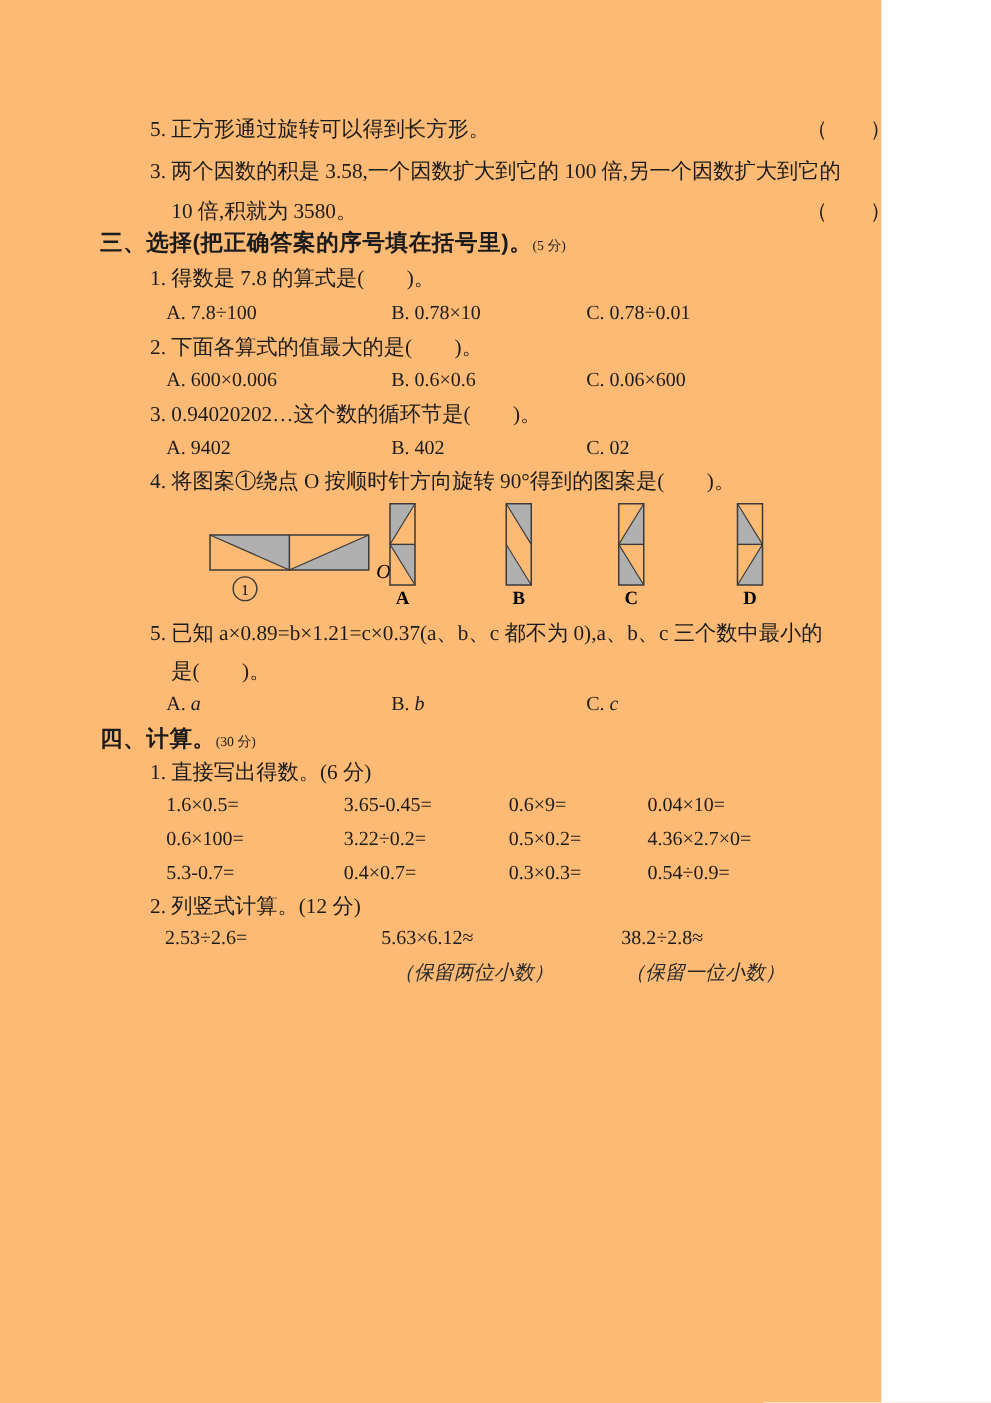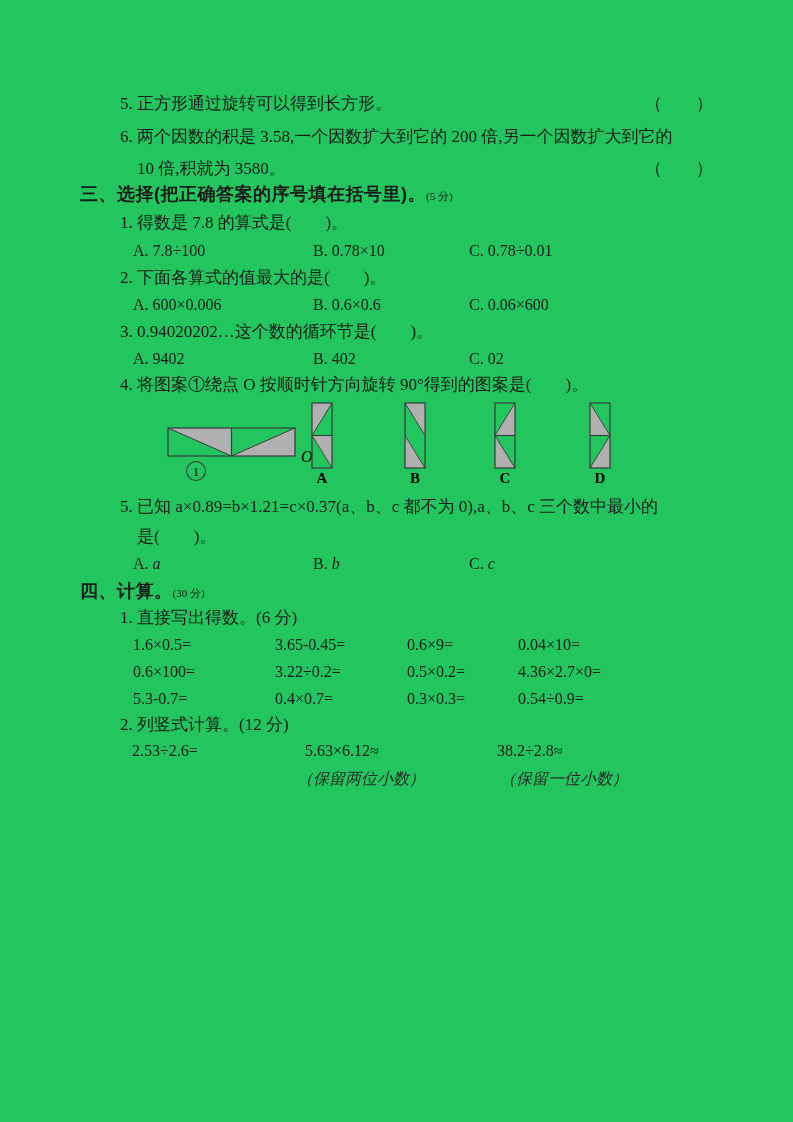--- a/index.html
+++ b/index.html
@@ -1,48 +1,48 @@
 <!DOCTYPE html>
 <html><head>
 <meta charset="utf-8">
 <style>
   html,body{margin:0;padding:0;background:#ffffff;}
   .page{
-    position:relative;width:793px;height:1122px;background:#22c55e;
+    position:relative;width:705px;height:1122px;background:#fdba74;
     font-family:"Liberation Serif","DejaVu Serif",serif;color:#1b1b1b;
     overflow:hidden;
   }
   .line{position:absolute;left:0;width:100%;white-space:nowrap;font-size:17px;line-height:22px;}
   .indent1{padding-left:120px;}
   .indent2{padding-left:137px;}
   .sec-heading{font-family:"Liberation Sans","DejaVu Sans",sans-serif;font-weight:700;font-size:18px;padding-left:80px;letter-spacing:0.5px;}
   .sec-heading .score{font-family:"Liberation Serif","DejaVu Serif",serif;font-weight:400;font-size:11px;letter-spacing:0;}
   .bracket{position:absolute;left:645px;top:0;font-size:17px;}
   .opt{position:absolute;top:0;font-size:16px;}
   .colA{left:133px;} .colB{left:313px;} .colC{left:445px;margin-left:24px;}
   .c1{left:133px;} .c2{left:275px;} .c3{left:407px;} .c4{left:518px;text-align:center;}
   .p1{left:132px;} .p2{left:305px;} .p3{left:497px;}
-  .n2{left:297px;} .n3{left:500px;}
+  .n2{left:315px;} .n3{left:500px;}
   .note{font-style:italic;font-size:16px;color:#2a2a2a;}
   .ital{font-style:italic;}
   .figure-wrap{position:absolute;left:160px;top:398px;width:470px;height:90px;}
   svg{display:block;}
   svg text{font-family:"Liberation Serif","DejaVu Serif",serif;}
 </style>
 </head>
 <body>
 
 <div class="page">
 
   <div class="line indent1" style="top:93px;">
     <span>5. 正方形通过旋转可以得到长方形。</span>
     <span class="bracket">（　　）</span>
   </div>
   <div class="line indent1" style="top:126px;">
-    <span>6. 两个因数的积是 3.58,一个因数扩大到它的 200 倍,另一个因数扩大到它的</span>
+    <span>3. 两个因数的积是 3.58,一个因数扩大到它的 100 倍,另一个因数扩大到它的</span>
   </div>
   <div class="line indent2" style="top:158px;">
     <span>10 倍,积就为 3580。</span>
     <span class="bracket">（　　）</span>
   </div>
 
   <div class="line sec-heading" style="top:183px;">
     <span>三、选择(把正确答案的序号填在括号里)。</span><span class="score">(5 分)</span>
   </div>
 

